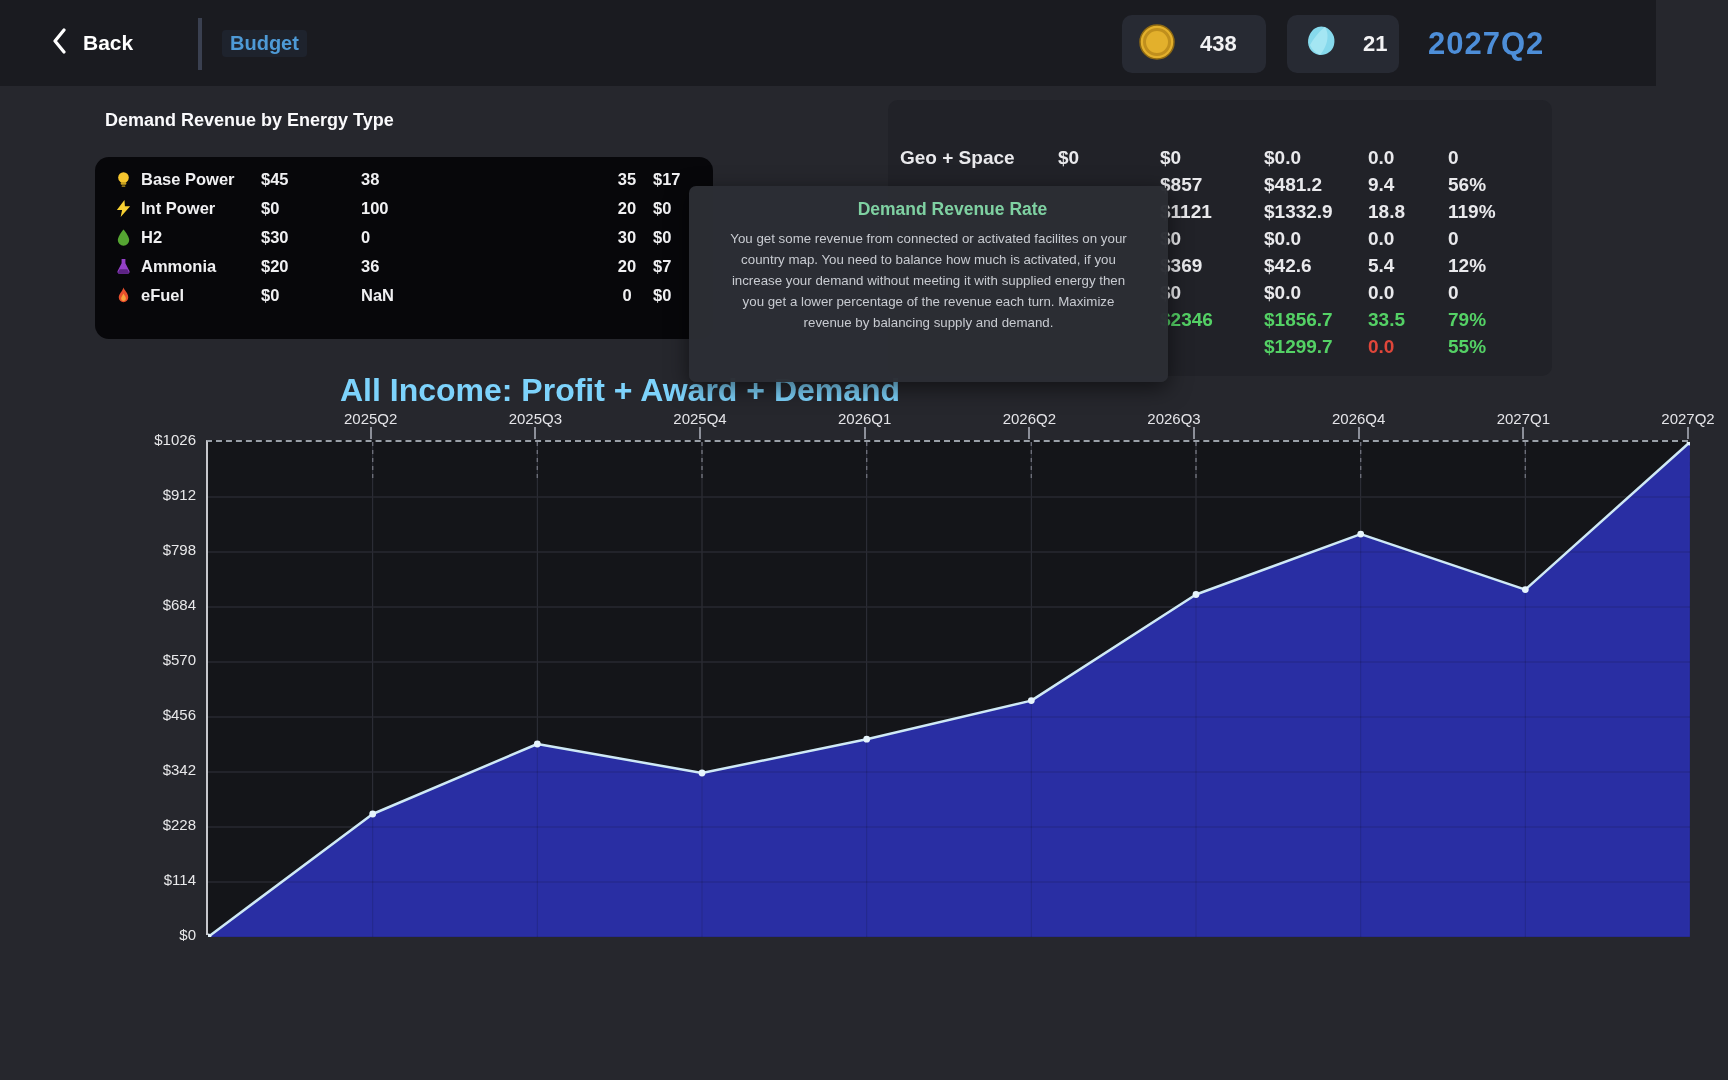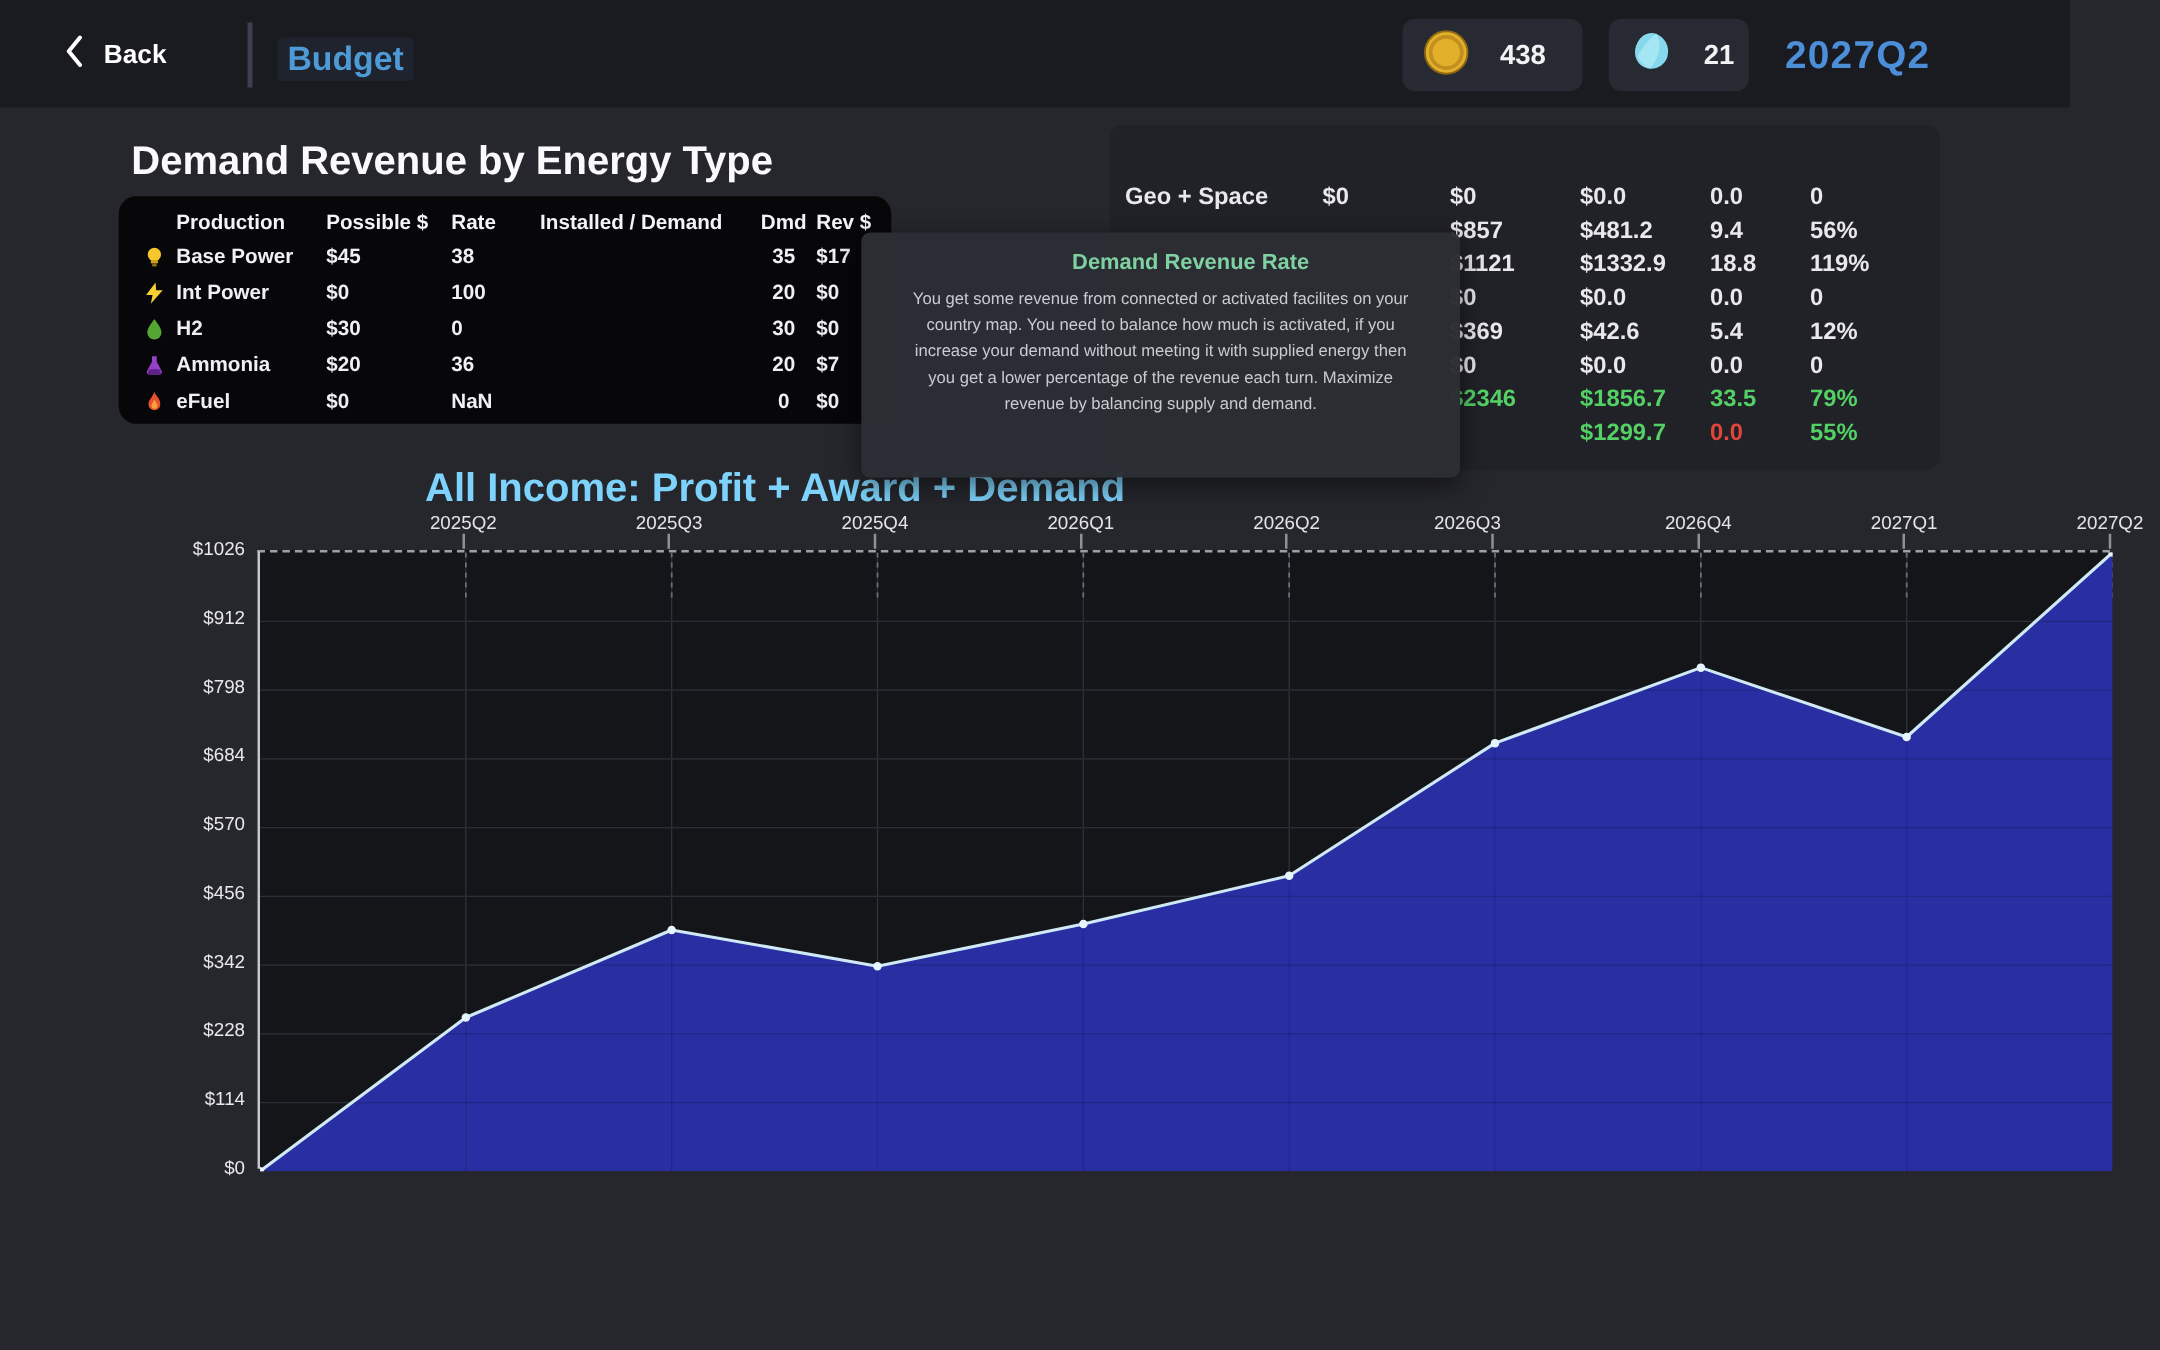--- a/index.html
+++ b/index.html
@@ -15,37 +15,37 @@
     position:absolute; left:0; top:0; width:1656px; height:86px;
     background:#1a1b20; z-index:3;
   }
   .back-btn {
     position:absolute; left:52px; top:28px; display:flex; align-items:center; gap:16px;
     cursor:pointer;
   }
   .back-btn .lbl { font-size:21px; font-weight:bold; color:#ffffff; }
   .tab-divider { position:absolute; left:198px; top:18px; width:4px; height:52px; background:#3a4050; }
   .budget-tab {
-    position:absolute; left:222px; top:30px; font-size:27px; font-weight:bold;
+    position:absolute; left:222px; top:30px; font-size:20px; font-weight:bold;
     color:#4e9ad6; background:rgba(70,110,170,0.10); padding:2px 8px; border-radius:4px;
   }
   .pill {
     position:absolute; top:15px; height:58px; background:#272a33; border-radius:10px;
     display:flex; align-items:center; gap:24px; padding:0 16px;
   }
   .pill .num { font-size:22px; font-weight:bold; color:#f2f2f4; }
   .pill-coins { left:1122px; width:144px; }
   .pill-gems  { left:1287px; width:112px; }
   .date-label {
     position:absolute; left:1428px; top:26px; font-size:31px; font-weight:bold;
     color:#4d8ed8; letter-spacing:1px;
   }
   
   .energy-title {
-    position:absolute; left:105px; top:110px; font-size:32px; font-weight:bold;
+    position:absolute; left:105px; top:110px; font-size:18px; font-weight:bold;
     color:#fafafc; z-index:2;
   }
   .energy-panel {
     position:absolute; left:95px; top:157px; width:618px; height:182px;
     background:#07070a; border-radius:14px; z-index:4; padding-top:8px;
   }
   .e-grid {
     display:grid; grid-template-columns:36px 120px 100px 48px 192px 52px auto;
     align-items:center; padding-left:10px;
   }
@@ -136,29 +136,20 @@
         </svg>
     </span>
     <span class="num">21</span>
   </div>
   <div class="date-label">2027Q2</div>
 </div>
 
 <div class="energy-title">Demand Revenue by Energy Type</div>
 
 <section class="energy-panel">
-  <div class="e-grid e-head">
-    <span></span>
-    <span>Production</span>
-    <span>Possible $</span>
-    <span>Rate</span>
-    <span class="c-inst">Installed / Demand</span>
-    <span class="c-dmd">Dmd</span>
-    <span>Rev $</span>
-  </div>
   <div id="energy-rows">
       <div class="e-grid e-row">
       <span class="e-ic">
           <svg viewBox="0 0 20 20" width="19" height="19">
             <circle cx="10" cy="8" r="5.6" fill="#f6c62e"></circle>
             <rect x="7" y="12.6" width="6" height="3" rx="1" fill="#caa21e"></rect>
             <rect x="8" y="16" width="4" height="2" rx="1" fill="#8a7016"></rect>
           </svg>
         </span>
       <span>Base Power</span>

